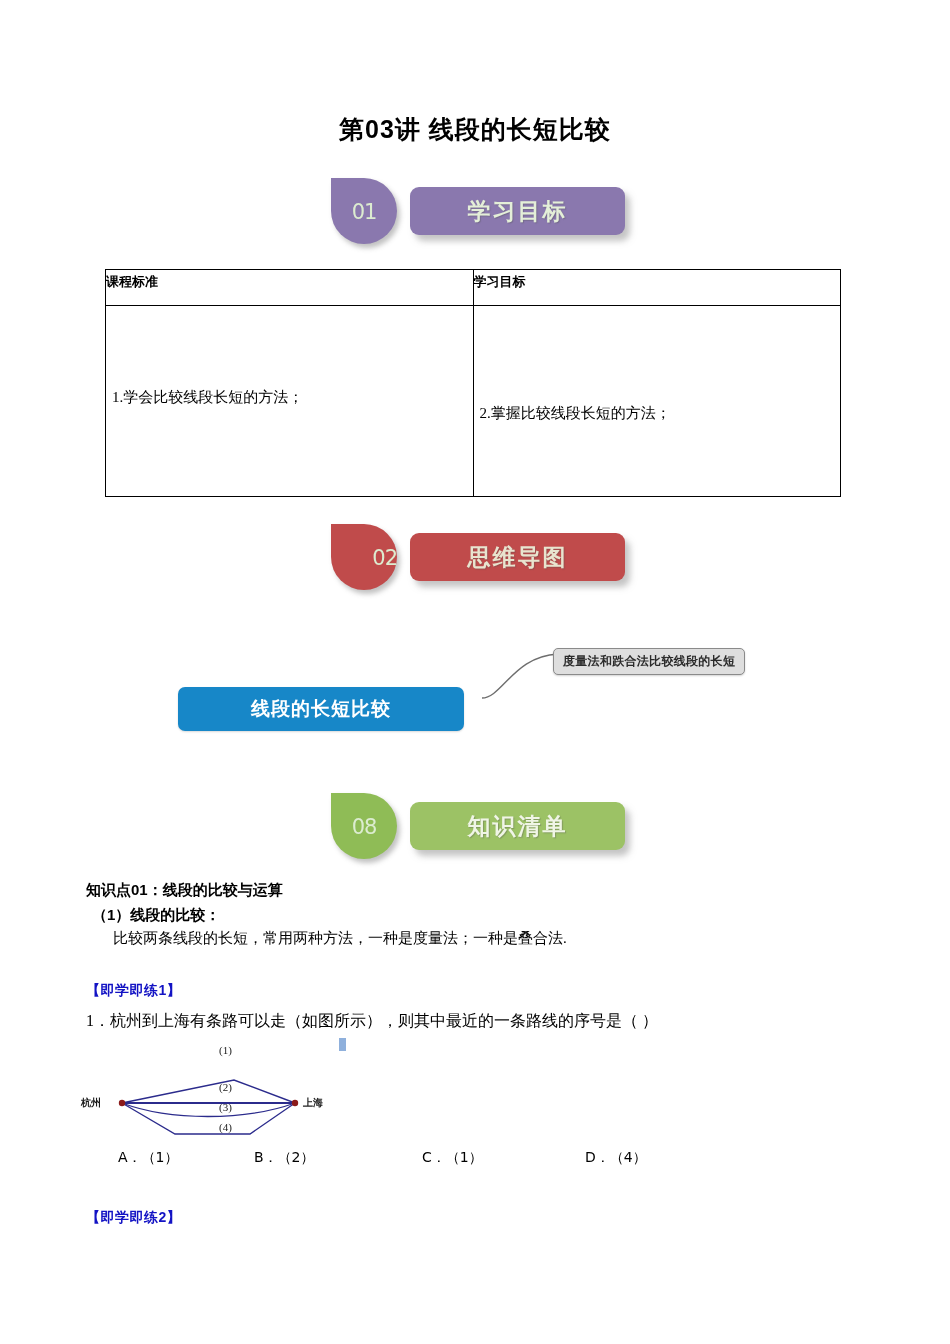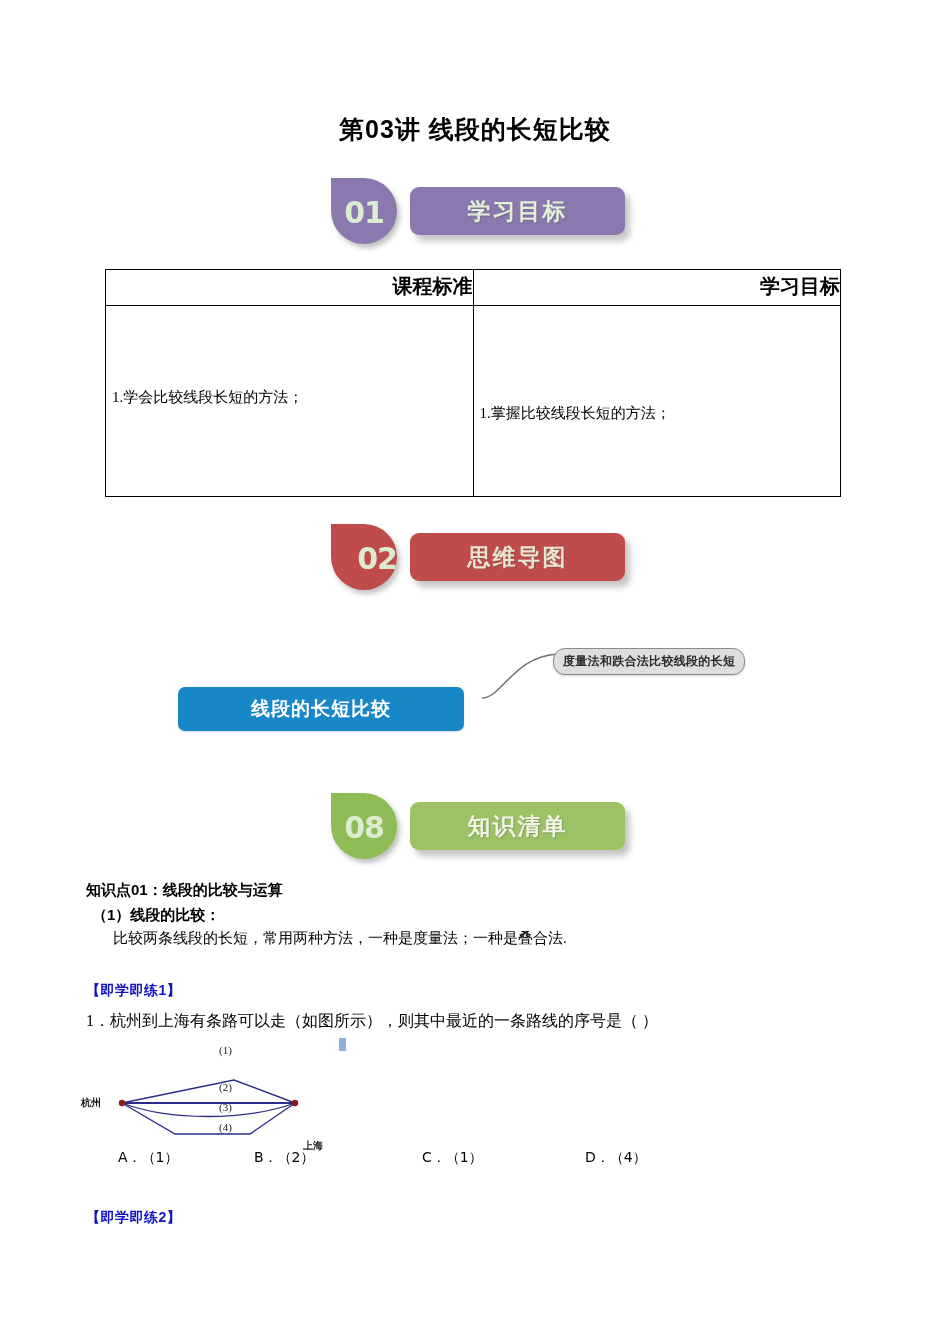--- a/index.html
+++ b/index.html
@@ -42,22 +42,22 @@
     width: 66px;
     height: 66px;
     border-radius: 0 33px 33px 33px;
     box-shadow: 3px 4px 5px rgba(120,120,120,0.45);
     display: flex;
     align-items: center;
     justify-content: center;
   }
   .badge-num span {
     font-family: "DejaVu Sans", sans-serif;
-    font-weight: bold;
-    font-size: 30px;
+    font-weight: normal;
+    font-size: 21px;
     color: #dcecd0;
     letter-spacing: -1px;
     transform: translateY(1px);
   }
   .badge-bar {
     position: absolute;
     left: 79px;
     top: 9px;
     width: 215px;
     height: 48px;
@@ -99,24 +99,24 @@
     border-collapse: collapse;
     table-layout: fixed;
   }
   .obj-table td, .obj-table th {
     border: 1px solid #000;
     padding: 0;
     vertical-align: top;
   }
   .obj-table th {
     height: 28px;
-    text-align: right;
+    text-align: left;
     font-family: Liberation Mono, monospace;
     font-weight: bold;
-    font-size: 20px;
+    font-size: 13px;
     padding: 3px 0 4px 0;
   }
   .obj-cell {
     height: 190px;
     position: relative;
     font-size: 15px;
   }
   .obj-cell .txt {
     position: absolute;
     left: 6px;
@@ -155,21 +155,21 @@
     letter-spacing: 1px;
   }
   .mm-sub {
     position: absolute;
     left: 553px;
     top: 18px;
     height: 25px;
     padding: 0 9px;
     background: #dedede;
     border: 1px solid #8a8a8a;
-    border-radius: 12px;
+    border-radius: 5px;
     display: flex;
     align-items: center;
     box-shadow: 0 1px 2px rgba(0,0,0,0.18);
   }
   .mm-sub span {
     font-family: "Liberation Sans", "DejaVu Sans", sans-serif;
     font-weight: bold;
     font-size: 12px;
     color: #2b2b2b;
     letter-spacing: 0.3px;
@@ -293,21 +293,21 @@
   <tbody>
       <tr>
     <th>课程标准</th>
     <th>学习目标</th>
   </tr>
   <tr>
     <td class="obj-cell left">
       <div class="txt">1.学会比较线段长短的方法；</div>
     </td>
     <td class="obj-cell right">
-      <div class="txt">1.掌握比较线段长短的方法；</div>
+      <div class="txt">2.掌握比较线段长短的方法；</div>
     </td>
   </tr>
 </tbody>
   </table>
 
 <div class="section-badge" id="sec02">
   <div class="badge-num">
     <span>02</span>
   </div>
   <div class="badge-bar">
@@ -351,21 +351,21 @@
     <path d="M 42 68 L 215 68" stroke="#2b2b8c" stroke-width="1.8" fill="none"></path>
 
     <path d="M 42 68 C 90 86 165 86 215 68" stroke="#2b2b8c" stroke-width="1.3" fill="none"></path>
 
     <path d="M 42 68 L 95 99 L 170 99 L 215 68" stroke="#2b2b8c" stroke-width="1.3" fill="none"></path>
 
     <circle cx="42" cy="68" r="3.2" fill="#8b1a1a"></circle>
     <circle cx="215" cy="68" r="3.2" fill="#8b1a1a"></circle>
   </svg>
   <div class="fig-label" style="left:1px; top:61px;">杭州</div>
-  <div class="fig-label" style="left:223px; top:61px;margin-top:43px;">上海</div>
+  <div class="fig-label" style="left:223px; top:61px;">上海</div>
   <div class="fig-num" style="left:139px; top:9px;">(1)</div>
   <div class="fig-num" style="left:139px; top:46px;">(2)</div>
   <div class="fig-num" style="left:139px; top:66px;">(3)</div>
   <div class="fig-num" style="left:139px; top:86px;">(4)</div>
   <div class="blue-artifact"></div>
 </div>
 
 <div class="options">
   <span class="opt opt0">A．（1）</span>
   <span class="opt opt1">B．（2）</span>

